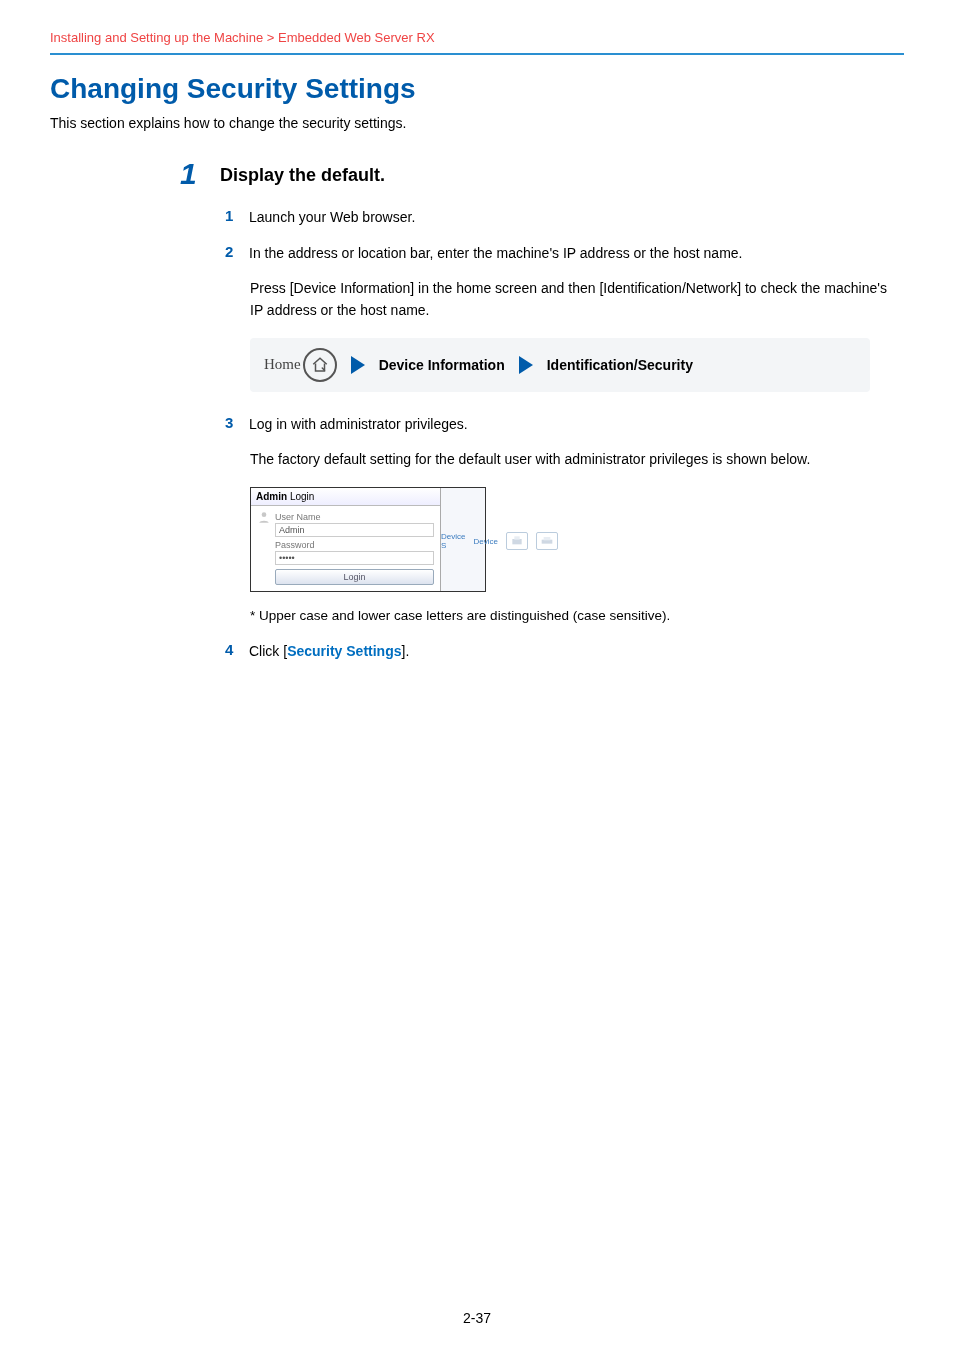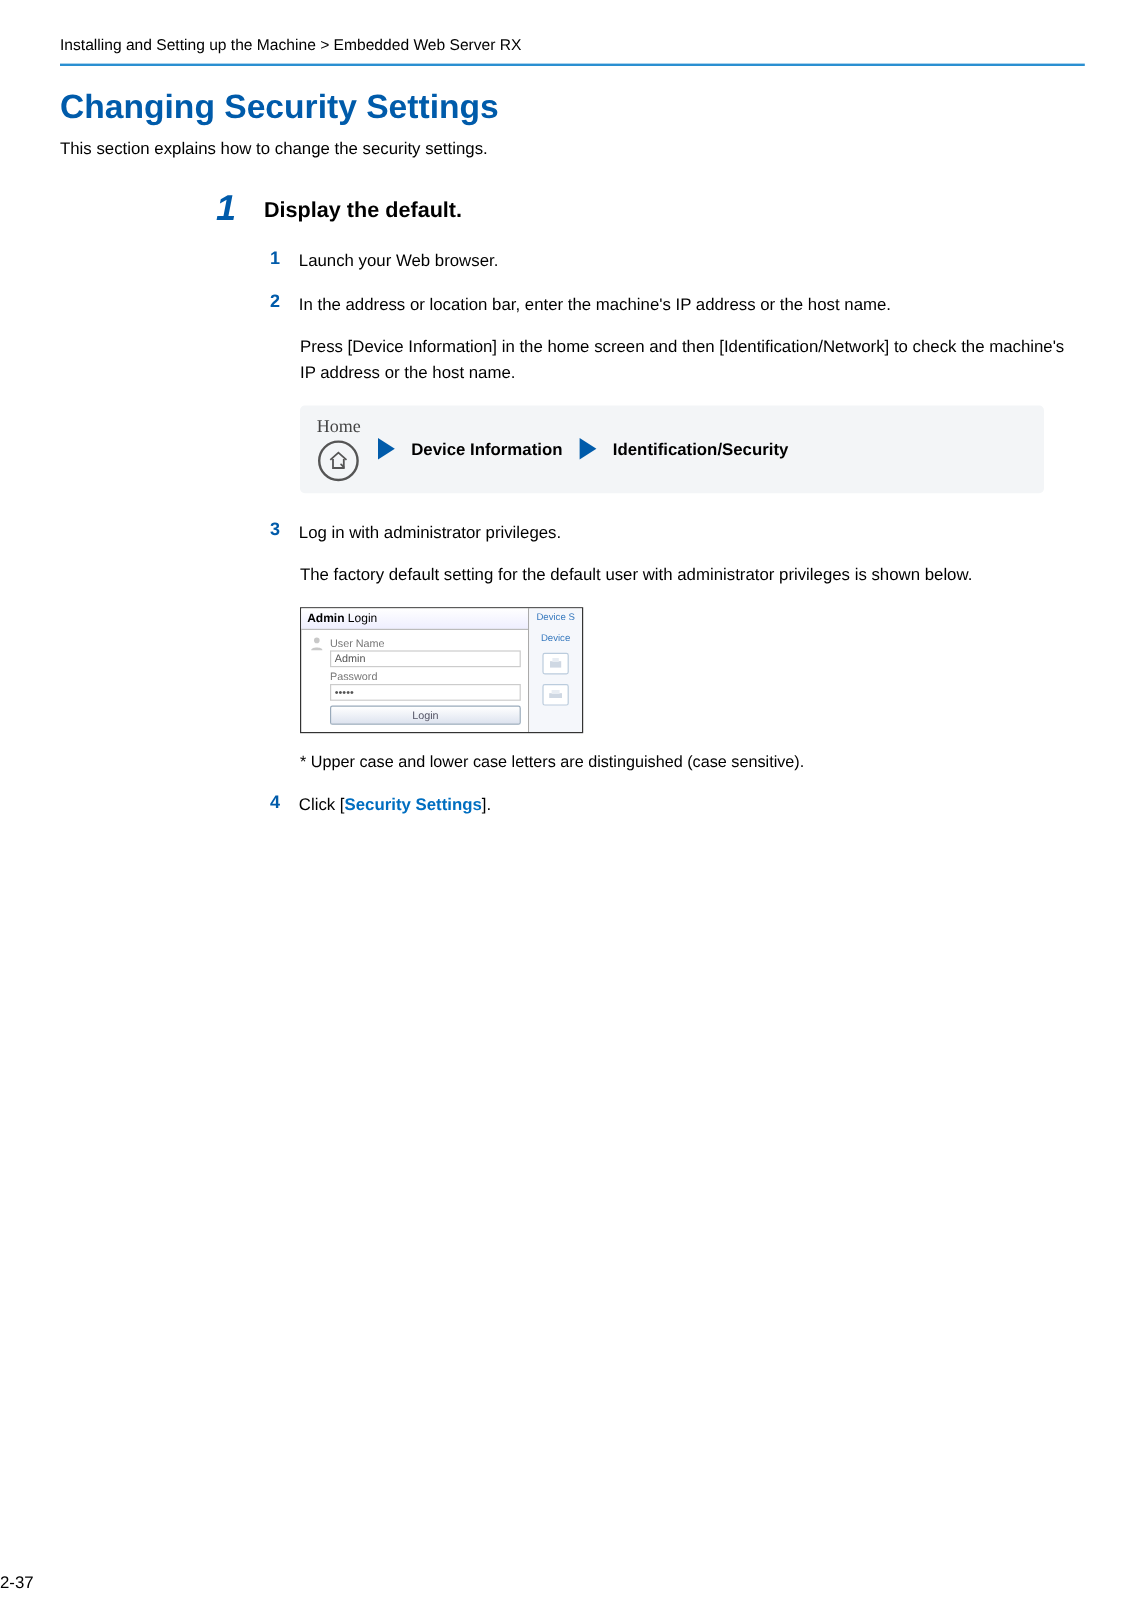--- a/index.html
+++ b/index.html
@@ -8,21 +8,21 @@
     font-size: 14px;
     color: #000;
     width: 954px;
     height: 1350px;
     background: #fff;
     position: relative;
     padding: 30px 50px 0 50px;
   }
   .breadcrumb {
     font-size: 13px;
-    color: #000000;
+    color: #ef4444;
     margin-bottom: 8px;
   }
   .hr-blue {
     border: none;
     border-top: 2px solid #2a8fd1;
     margin-bottom: 18px;
   }
   h1.title {
     color: #005baa;
     font-size: 28px;
@@ -86,21 +86,20 @@
     background: #f3f5f7;
     border-radius: 4px;
     display: flex;
     align-items: center;
     padding: 10px 18px 10px 14px;
     gap: 14px;
     margin-bottom: 22px;
   }
   .home-col {
     display: flex;
-    flex-direction: column;
     align-items: center;
     gap: 2px;
   }
   .home-label {
     font-family: "Times New Roman", serif;
     font-size: 15px;
     color: #444;
   }
   .home-icon {
     width: 34px;
@@ -160,21 +159,21 @@
     font-size:9px;
     text-align:center;
     padding:2px 0;
     margin-top:4px;
     border-radius:2px;
   }
   .login-right {
     width: 44px;
     background:#f5f7fb;
     display:flex;
-    flex-direction:column;
+    flex-direction:row;
     align-items:center;
     padding-top:3px;
     gap:8px;
     font-size:8px;
     color:#3a7bbf;
   }
   .mini-icon {
     width:22px; height:18px;
     background:#fff;
     border:1px solid #bcd;
@@ -201,20 +200,21 @@
   .footnote {
     margin-left: 200px;
     font-size: 13.5px;
     margin-bottom: 18px;
   }
   .link-blue { color: #006ec0; font-weight: bold; }
   .page-num {
     position: absolute;
     bottom: 24px;
     left: 0; right: 0;
+    text-align: center;
     font-size: 14px;
   }
 </style>
 </head>
 <body>
 
 <div class="breadcrumb">Installing and Setting up the Machine &gt; Embedded Web Server RX</div>
 <hr class="hr-blue">
 
 <h1 class="title">Changing Security Settings</h1>

